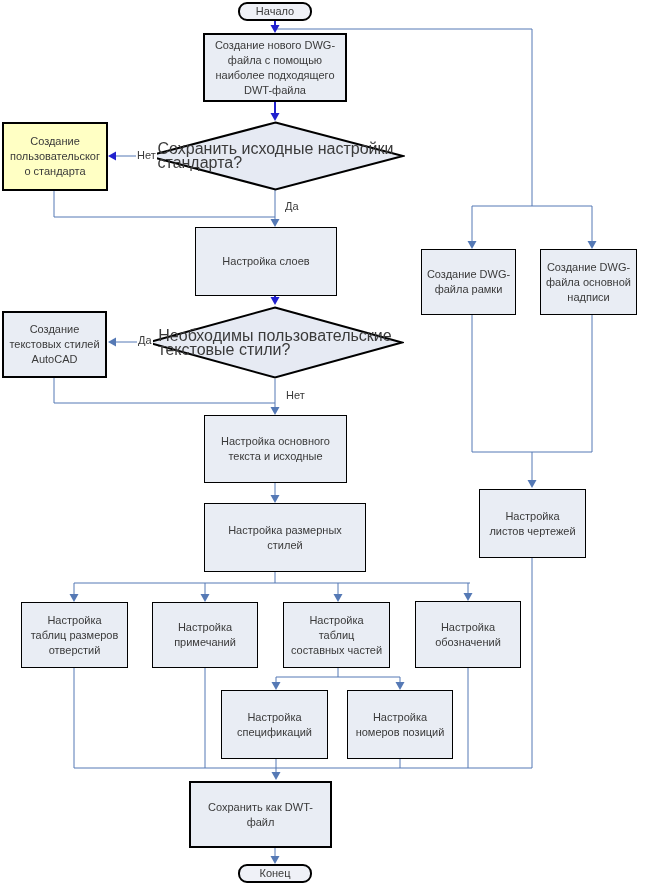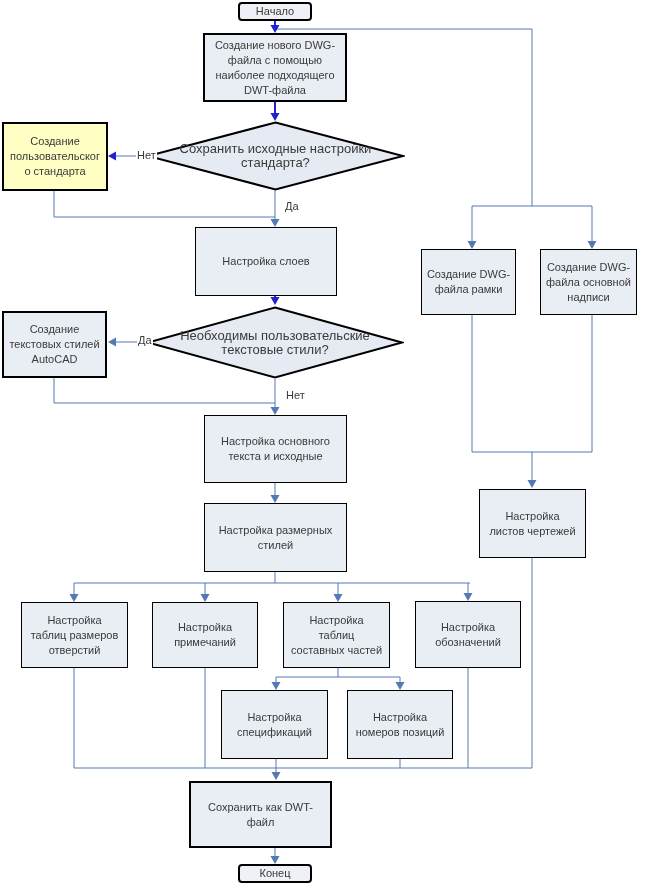--- a/index.html
+++ b/index.html
@@ -13,26 +13,26 @@
   .arrow{fill:var(--connector);stroke:none;}
   .arrow-accent{fill:var(--arrow_accent);stroke:none;}
   .node{
     position:absolute;box-sizing:border-box;background:var(--node_fill);
     border:1px solid var(--border);display:flex;align-items:center;justify-content:center;
     text-align:center;font-size:11px;line-height:15px;white-space:pre-line;padding:1px;
   }
   .thick{border-width:2px;}
   .highlight{background:var(--highlight_fill);}
   .terminal{
-    background:var(--terminal_fill);border-width:2px;border-radius:4px;
+    background:var(--terminal_fill);border-width:2px;border-radius:9px;
     line-height:13px;padding:0;
   }
   .diamond{
     position:absolute;display:flex;align-items:center;justify-content:center;
-    text-align:center;font-size:13px;line-height:14px;white-space:pre-line;
+    font-size:16px;line-height:14px;white-space:pre-line;
   }
   .diamond svg{position:absolute;left:0;top:0;width:100%;height:100%;}
   .diamond polygon{fill:var(--decision_fill);stroke:var(--border);stroke-width:2;}
   .diamond .dtext{position:relative;}
   .elabel{
     position:absolute;font-size:11px;line-height:13px;background:#fff;padding:0 1px;margin-left:24px;
   }
 </style>
 </head>
 <body>
@@ -87,21 +87,21 @@
 наиболее подходящего
 DWT-файла</span>
   </div>
   <div class="node" style="left:195px;top:227px;width:142px;height:69px">
     <span>Настройка слоев</span>
   </div>
   <div class="node" style="left:204px;top:415px;width:143px;height:68px">
     <span>Настройка основного
 текста и исходные</span>
   </div>
-  <div class="node" style="left:204px;top:503px;width:143px;height:69px">
+  <div class="node" style="left:204px;top:503px;width:162px;height:69px">
     <span>Настройка размерных
 стилей</span>
   </div>
   <div class="node thick" style="left:189px;top:781px;width:143px;height:67px">
     <span>Сохранить как DWT-
 файл</span>
   </div>
 
   <div class="diamond" style="left:146px;top:121px;width:259px;height:70px">
     <svg viewBox="0 0 259 70" preserveAspectRatio="none">

